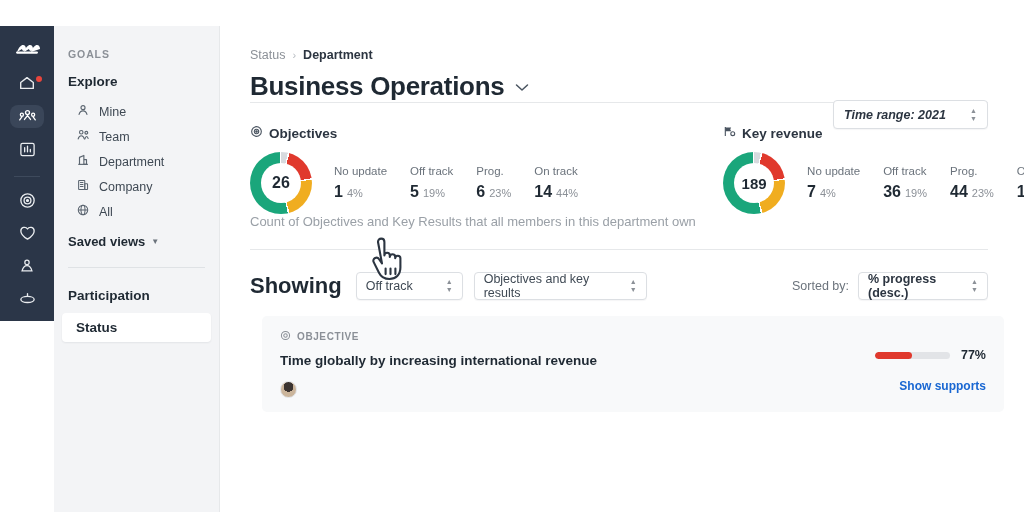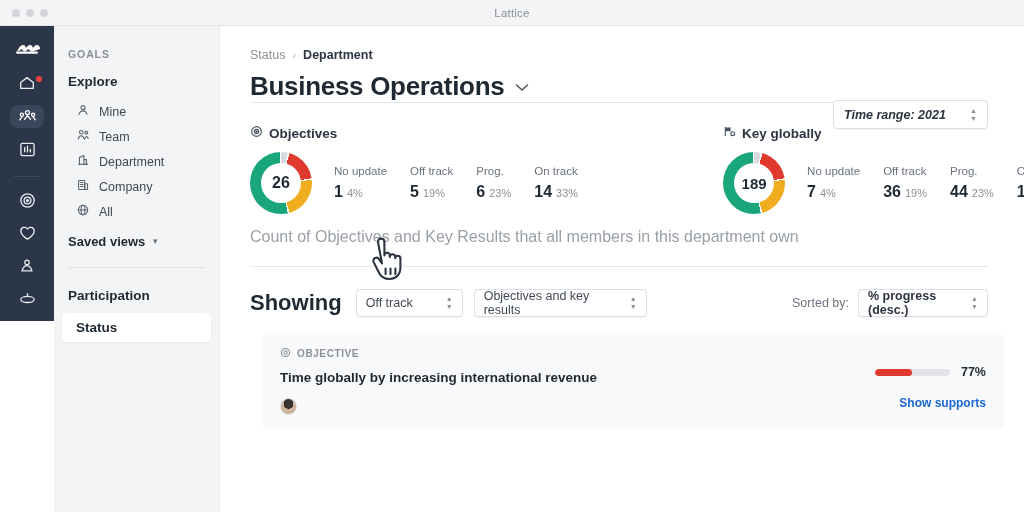--- a/index.html
+++ b/index.html
@@ -118,21 +118,21 @@
     font-size:16px; font-weight:700; color:#1f2933;
   }
   .donut.kr .hole { font-size:15px; }
   .cols { display:flex; margin-left:22px; }
   .col { margin-right:23px; }
   .col-label { font-size:11.5px; color:#6b737c; white-space:nowrap; }
   .col-vals { margin-top:6px; display:flex; align-items:baseline; gap:4px; }
   .col-n { font-size:16px; font-weight:700; color:#1f2933; }
   .col-p { font-size:11px; color:#8b9097; }
 
-  .caption { font-size:16px; color:#9aa0a7; margin-top:14px; }
+  .caption { font-size:13px; color:#9aa0a7; }
 
   .rule2 { height:1px; background:#e6e8ea; margin-top:20px; }
 
   
   .showing-row { display:flex; align-items:center; margin-top:22px; position:relative; }
   .showing-label { font-size:22px; font-weight:700; color:#1f2933; margin-right:14px; }
   .select {
     border:1px solid #dcdfe3; border-radius:4px; background:#fff;
     height:28px; padding:0 9px; display:flex; align-items:center;
     justify-content:space-between; font-size:12.5px; color:#3f4954;
@@ -164,28 +164,20 @@
   .supports { position:absolute; right:18px; top:63px; font-size:12px; font-weight:700; color:#1967d2; }
 
   
   .cursor { position:absolute; left:360px; top:231px; width:56px; height:56px; pointer-events:none; }
 </style>
 </head>
 <body>
 
 <div id="app">
 
-  <div class="titlebar">
-    <div class="traffic">
-      <i></i>
-      <i></i>
-      <i></i>
-    </div>
-    <div class="titlebar-title">Lattice</div>
-  </div>
 
   <div class="rail">
     <div class="rail-logo">
       <svg width="26" height="16" viewBox="0 0 26 16" fill="#fff">
         <path d="M3 11c2-5 4-7 6-7s3 2 3 4c0 1-1 2-2 2s-2-1-2-2"></path>
         <path d="M10 11c2-5 4-7 6-7s3 2 3 4c0 1-1 2-2 2s-2-1-2-2"></path>
         <path d="M17 11c2-5 4-7 6-7s3 2 3 4"></path>
         <rect x="2" y="10.5" width="22" height="2.2" rx="1.1"></rect>
       </svg>
     </div>
@@ -379,37 +371,37 @@
               <div class="col-label">Prog.</div>
               <div class="col-vals">
                 <span class="col-n">6</span>
                 <span class="col-p">23%</span>
               </div>
             </div>
             <div class="col">
               <div class="col-label">On track</div>
               <div class="col-vals">
                 <span class="col-n">14</span>
-                <span class="col-p">33%</span>
+                <span class="col-p">44%</span>
               </div>
             </div>
           </div>
         </div>
       </div>
 
       <div class="stat-block kr">
         <div class="stat-head">
           <span>
             <svg width="13" height="13" viewBox="0 0 14 14" fill="none" stroke="#4a5460" stroke-width="1.2" stroke-linejoin="round">
               <path d="M2.5 2.2v9.6"></path>
                 <path d="M2.5 2.6h6.3l-1 2 1 2H2.5z" fill="#4a5460" stroke="none"></path>
               <circle cx="10.5" cy="9.3" r="2.1"></circle>
             </svg>
           </span>
-          <span>Key globally</span>
+          <span>Key revenue</span>
         </div>
         <div class="stat-body">
           <div class="donut kr" id="donut-kr" style="background: conic-gradient(rgb(215, 218, 222) 1.6deg, rgb(215, 218, 222) 12.8deg, rgb(255, 255, 255) 12.8deg, rgb(255, 255, 255) 16deg, rgb(224, 57, 45) 16deg, rgb(224, 57, 45) 81.2deg, rgb(255, 255, 255) 81.2deg, rgb(255, 255, 255) 84.4deg, rgb(240, 173, 32) 84.4deg, rgb(240, 173, 32) 164deg, rgb(255, 255, 255) 164deg, rgb(255, 255, 255) 167.2deg, rgb(26, 166, 123) 167.2deg, rgb(26, 166, 123) 358.4deg, rgb(255, 255, 255) 358.4deg, rgb(255, 255, 255) 361.6deg); border-radius: 50%;">
             <div class="hole">189</div>
           </div>
           <div class="cols">
             <div class="col">
               <div class="col-label">No update</div>
               <div class="col-vals">
                 <span class="col-n">7</span>

